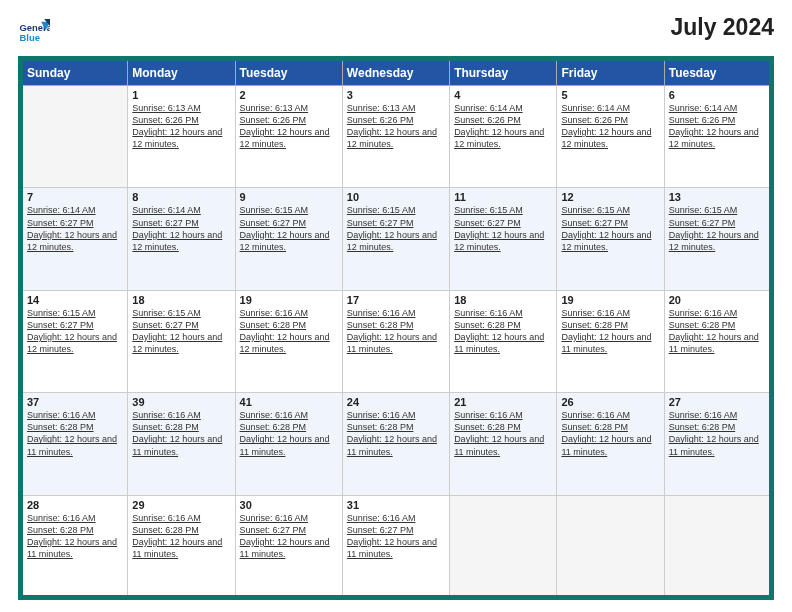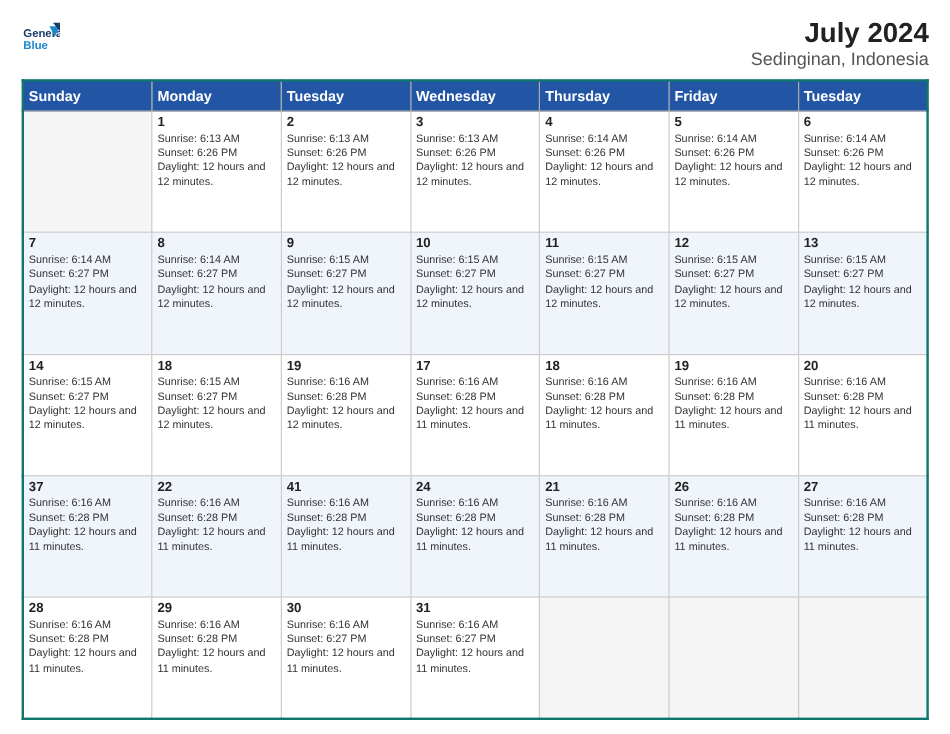--- a/index.html
+++ b/index.html
@@ -42,21 +42,21 @@
       color: #222;
       line-height: 1;
     }
     .location-title {
       font-size: 15px;
       color: #555;
       margin-top: 2px;
     }
     .calendar {
       flex: 1;
-      border: 2px solid #0f766e;
+      border: 5px solid #0f766e;
       border-collapse: collapse;
       width: 100%;
       table-layout: fixed;
     }
     .calendar th {
       background: #2255a4;
       color: #fff;
       font-size: 12px;
       font-weight: bold;
       padding: 5px 4px;
@@ -79,41 +79,41 @@
       font-size: 11px;
       font-weight: bold;
       color: #222;
       display: block;
       margin-bottom: 1px;
     }
     .day-info {
       font-size: 9px;
       color: #333;
       line-height: 1.35;
+      text-decoration: underline;
     }
     .row-shade td {
       background: #f0f4fb;
     }
   </style>
 </head>
 <body>
 
 <div class="page">
   <div class="header">
     <div class="logo">
       <svg class="logo-icon" viewBox="0 0 44 44" xmlns="http://www.w3.org/2000/svg">
         <text x="2" y="20" font-size="13" font-weight="bold" fill="#1a3a6b" font-family="Arial">General</text>
         <text x="2" y="34" font-size="13" font-weight="bold" fill="#1a88cc" font-family="Arial">Blue</text>
         <polygon points="32,8 44,8 38,20" fill="#1a88cc"></polygon>
         <polygon points="36,4 44,4 44,14" fill="#1a3a6b"></polygon>
       </svg>
     </div>
     <div class="title-block">
       <div class="month-title">July 2024</div>
-      <div class="location-title">Sedinginan, Indonesia</div>
     </div>
   </div>
 
   <table class="calendar">
     <thead>
       <tr>
           <th>Sunday</th>
           <th>Monday</th>
           <th>Tuesday</th>
           <th>Wednesday</th>
@@ -209,21 +209,21 @@
             <span class="day-num">20</span>
             <div class="day-info">Sunrise: 6:16 AM<br>Sunset: 6:28 PM<br>Daylight: 12 hours and 11 minutes.</div>
           </td>
         </tr>
         <tr class="row-shade">
           <td>
             <span class="day-num">37</span>
             <div class="day-info">Sunrise: 6:16 AM<br>Sunset: 6:28 PM<br>Daylight: 12 hours and 11 minutes.</div>
           </td>
           <td>
-            <span class="day-num">22</span>
+            <span class="day-num">39</span>
             <div class="day-info">Sunrise: 6:16 AM<br>Sunset: 6:28 PM<br>Daylight: 12 hours and 11 minutes.</div>
           </td>
           <td>
             <span class="day-num">41</span>
             <div class="day-info">Sunrise: 6:16 AM<br>Sunset: 6:28 PM<br>Daylight: 12 hours and 11 minutes.</div>
           </td>
           <td>
             <span class="day-num">24</span>
             <div class="day-info">Sunrise: 6:16 AM<br>Sunset: 6:28 PM<br>Daylight: 12 hours and 11 minutes.</div>
           </td>

